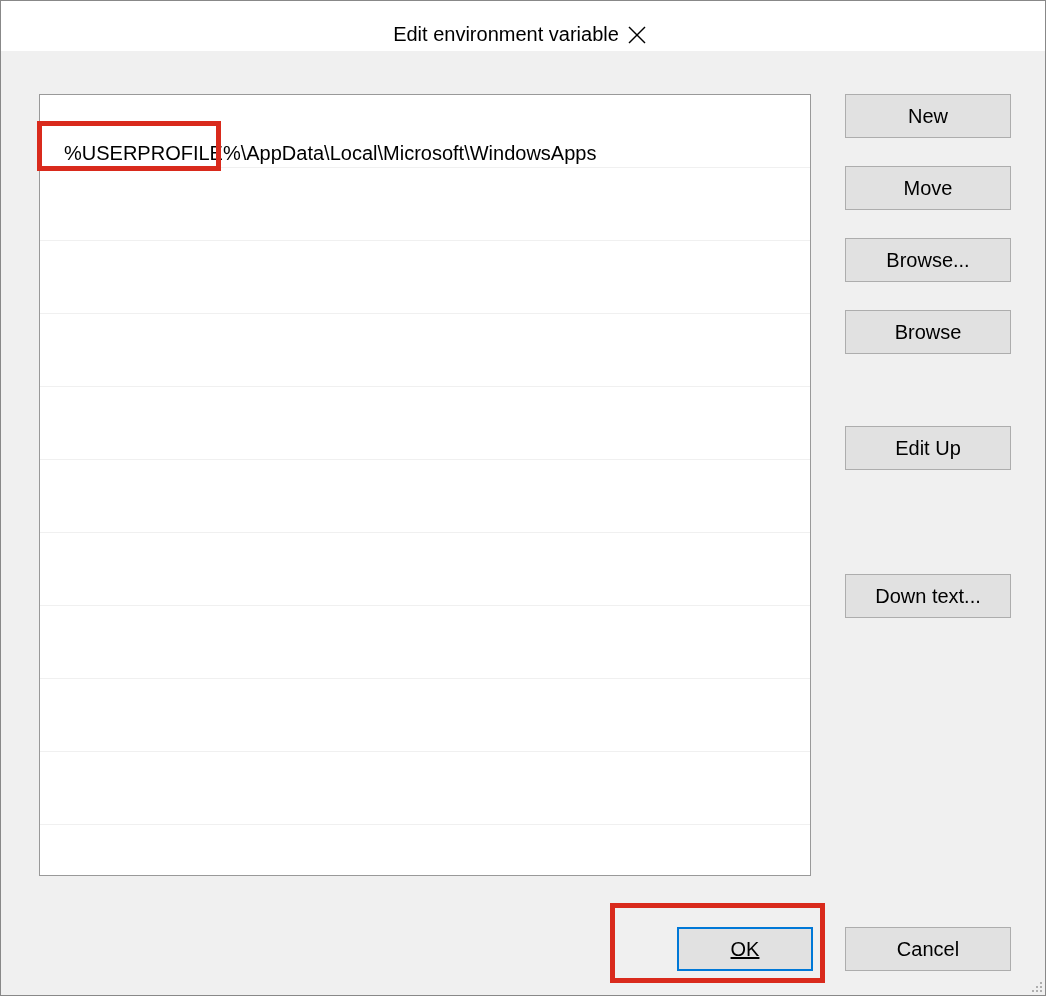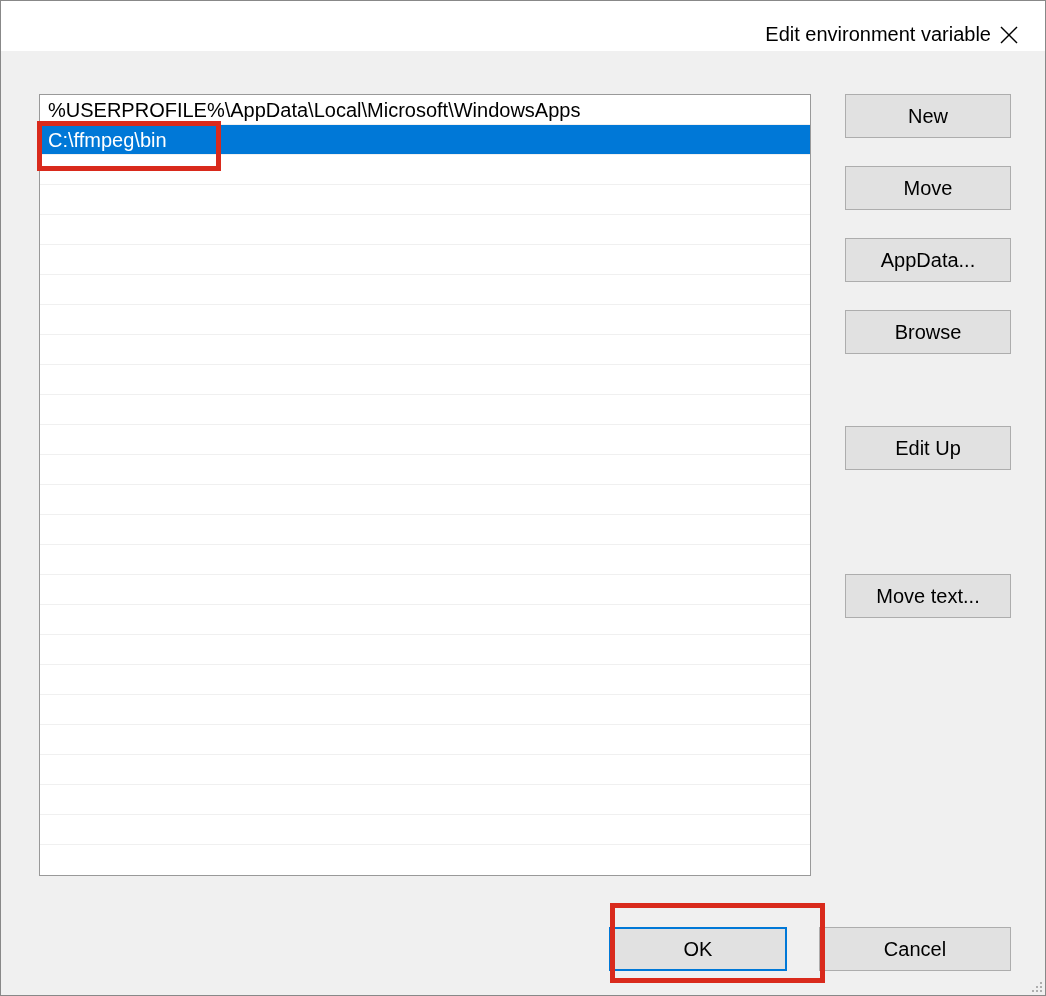--- a/index.html
+++ b/index.html
@@ -12,21 +12,21 @@
       width: 1046px;
       height: 996px;
       background: #f0f0f0;
       position: relative;
       border: 1px solid #888;
     }
     .titlebar {
       height: 67px;
       display: flex;
       align-items: center;
-      justify-content: flex-end;
+      justify-content: center;
       padding: 0 18px 0 20px;
       background: #ffffff;
     }
     .title {
       font-size: 20px;
       color: #000;
     }
     .close-icon {
       font-size: 22px;
       color: #000;
@@ -55,24 +55,25 @@
       width: 772px;
       height: 782px;
       background: #ffffff;
       border: 1px solid #999;
       position: relative;
     }
     .list-row {
       height: 30px;
       line-height: 30px;
       font-size: 20px;
-      padding-left: 8px;
+      padding-left: 24px;
       border-bottom: 1px solid #f0f0f0;
       white-space: nowrap;
       overflow: hidden;
+      margin-top: 43px;
     }
     .list-row.selected {
       background: #0078d7;
       color: #ffffff;
     }
     .list-row.empty {
       height: 30px;
     }
     .highlight-box-1 {
       position: absolute;
@@ -104,31 +105,32 @@
     .gap-lg { height: 76px; }
     .bottom-buttons {
       position: absolute;
       bottom: 24px;
       right: 34px;
       display: flex;
       gap: 32px;
       align-items: center;
     }
     .ok-button {
-      width: 178px;
+      width: 136px;
       height: 44px;
       background: #e1e1e1;
       border: 2px solid #0078d7;
       font-size: 20px;
       display: flex;
       align-items: center;
       justify-content: center;
+      text-decoration: underline;
     }
     .cancel-button {
-      width: 192px;
+      width: 166px;
       height: 44px;
       background: #e1e1e1;
       border: 1px solid #adadad;
       font-size: 20px;
       display: flex;
       align-items: center;
       justify-content: center;
     }
     .highlight-box-2 {
       position: absolute;
@@ -162,21 +164,20 @@
       <line x1="17" y1="1" x2="1" y2="17" stroke="#000" stroke-width="1.5"></line>
     </svg>
   </div>
 </div>
 
 <div class="content">
   <div class="inner">
     <div class="listbox" id="listbox">
       <div class="highlight-box-1"></div>
     <div class="list-row">%USERPROFILE%\AppData\Local\Microsoft\WindowsApps</div>
-        <div class="list-row selected">C:\ffmpeg\bin</div>
         <div class="list-row empty"></div>
         <div class="list-row empty"></div>
         <div class="list-row empty"></div>
         <div class="list-row empty"></div>
         <div class="list-row empty"></div>
         <div class="list-row empty"></div>
         <div class="list-row empty"></div>
         <div class="list-row empty"></div>
         <div class="list-row empty"></div>
         <div class="list-row empty"></div>
@@ -192,28 +193,28 @@
         <div class="list-row empty"></div>
         <div class="list-row empty"></div>
         <div class="list-row empty"></div>
         <div class="list-row empty"></div>
       </div>
     <div class="side-buttons">
       <button class="win-button">New</button>
       <div class="gap-sm"></div>
       <button class="win-button">Move</button>
       <div class="gap-sm"></div>
-      <button class="win-button">AppData...</button>
+      <button class="win-button">Browse...</button>
       <div class="gap-sm"></div>
       <button class="win-button">Browse</button>
       <div class="gap-md"></div>
       <button class="win-button">Edit Up</button>
       <div class="gap-sm"></div>
       <div class="gap-lg"></div>
-      <button class="win-button">Move text...</button>
+      <button class="win-button">Down text...</button>
     </div>
   </div>
 
   <div class="bottom-buttons">
     <button class="ok-button">OK</button>
     <button class="cancel-button">Cancel</button>
   </div>
 
   <div class="highlight-box-2"></div>
 

